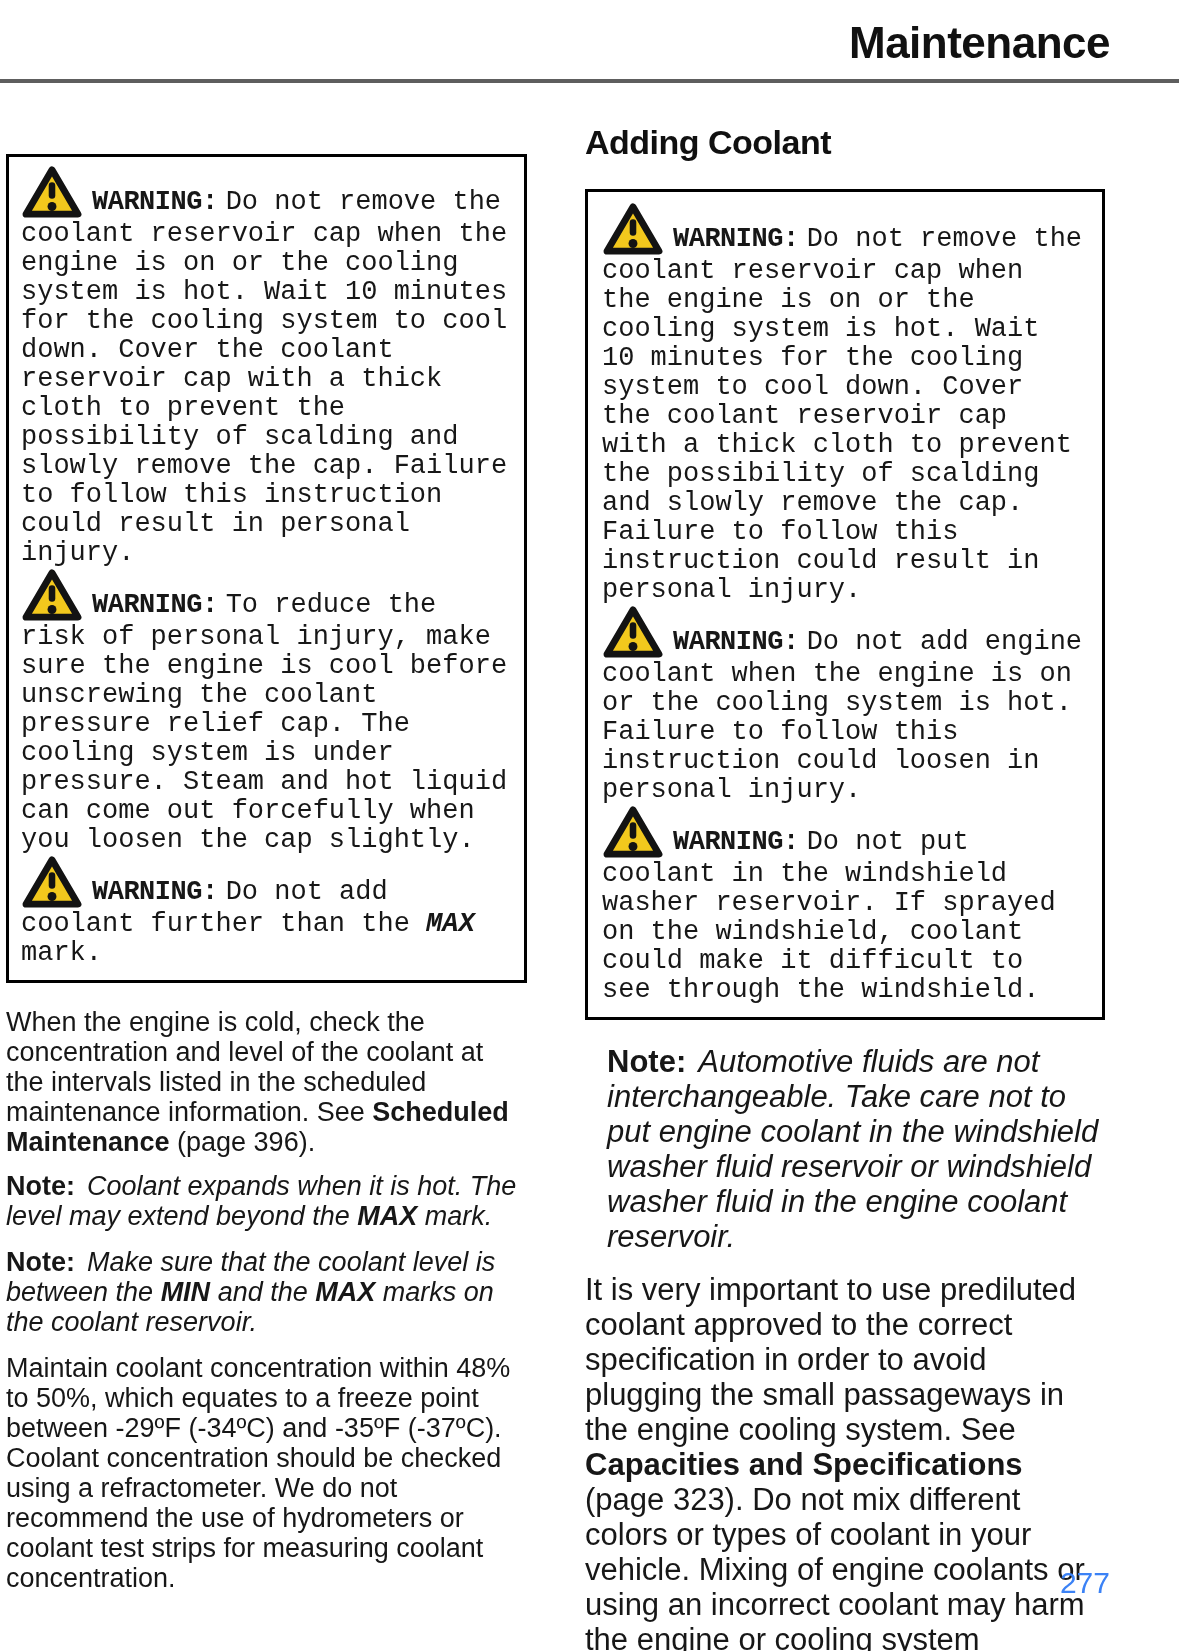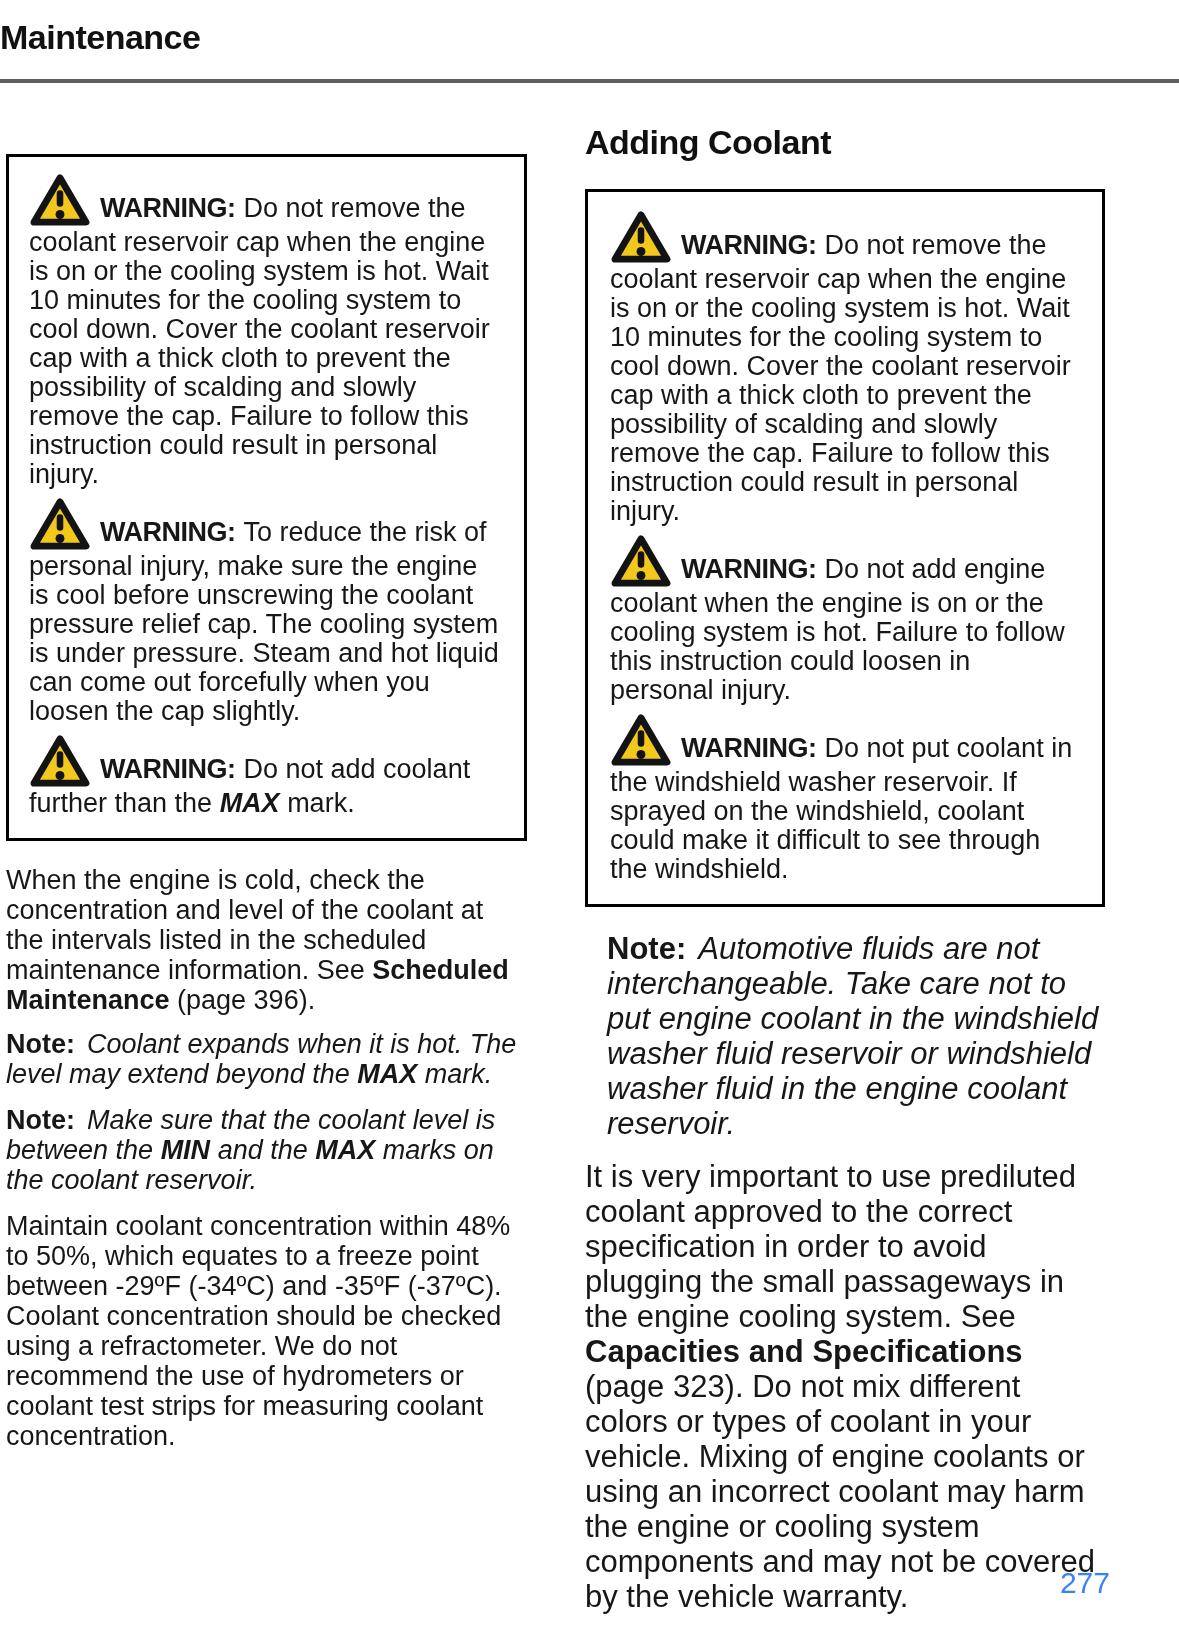--- a/index.html
+++ b/index.html
@@ -10,22 +10,22 @@
     color:#161616;
     position:relative;
     overflow:hidden;
     -webkit-font-smoothing:antialiased;
   }
   .page { position:absolute; inset:0; }
 
   
   .title {
     position:absolute; left:0; top:18px; width:1110px;
-    text-align:left;
-    font-size:34px; font-weight:800; letter-spacing:-0.5px;
+    text-align:right;
+    font-size:44px; font-weight:800; letter-spacing:-0.5px;
     color:#111;
   }
   .rule {
     position:absolute; left:0; top:79px; width:1179px; height:4px;
     background:#5e5e5e; z-index:1;
   }
   .page-overlay {
     position:absolute; left:40px; top:12px; width:205px; height:94px;
     background:rgba(255,255,255,0.82);
     border-radius:10px; z-index:2;
@@ -49,21 +49,21 @@
   }
 
   
   .wbox {
     border:3px solid #000; box-sizing:border-box;
     background:#fff;
   }
   .left  .wbox { margin-top:32px; padding:8px 12px 12px 12px; }
   .right .wbox { margin-top:26px; padding:10px 14px 12px 14px; }
   .wbox p.warn {
-    margin:8px; font-size:27px; line-height:29px; color:#171717;
+    margin:0; font-size:27px; line-height:29px; color:#171717;font-family:Liberation Mono, monospace;
   }
   .warn .wlabel { font-weight:900; letter-spacing:-0.5px; margin-right:8px; }
   .warn svg.tri { vertical-align:-11px; margin-right:9px; }
   .b   { font-weight:800; }
   .bi  { font-weight:800; font-style:italic; }
 
   
   .left p.body, .left p.note {
     margin:0; font-size:27px; line-height:30px; color:#171717;
   }

